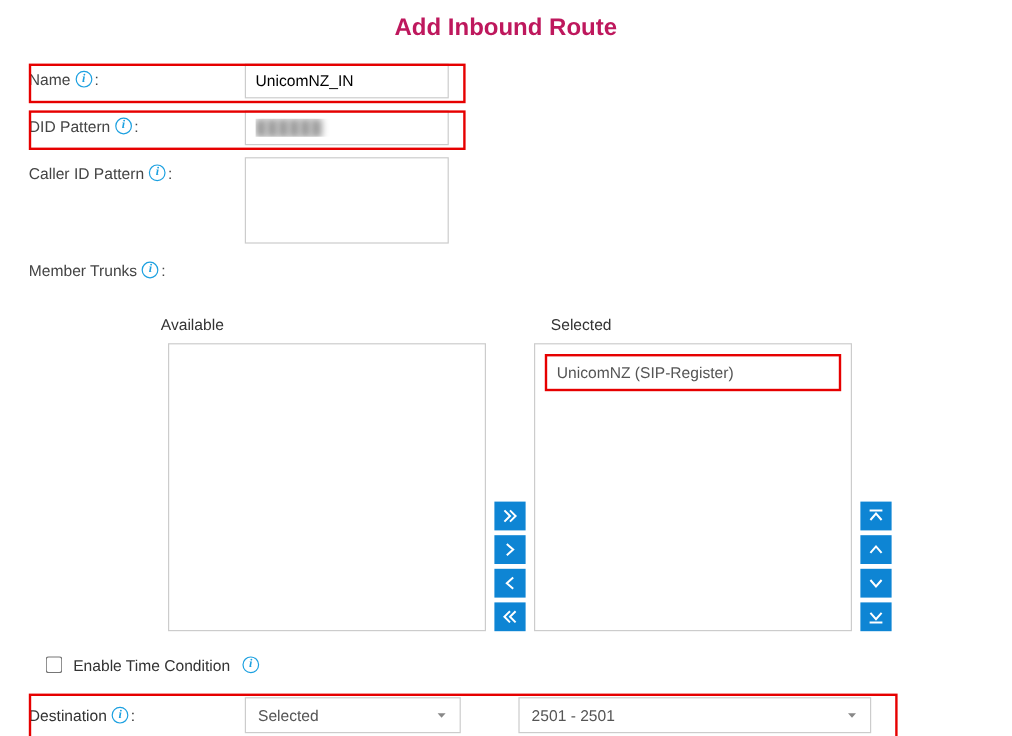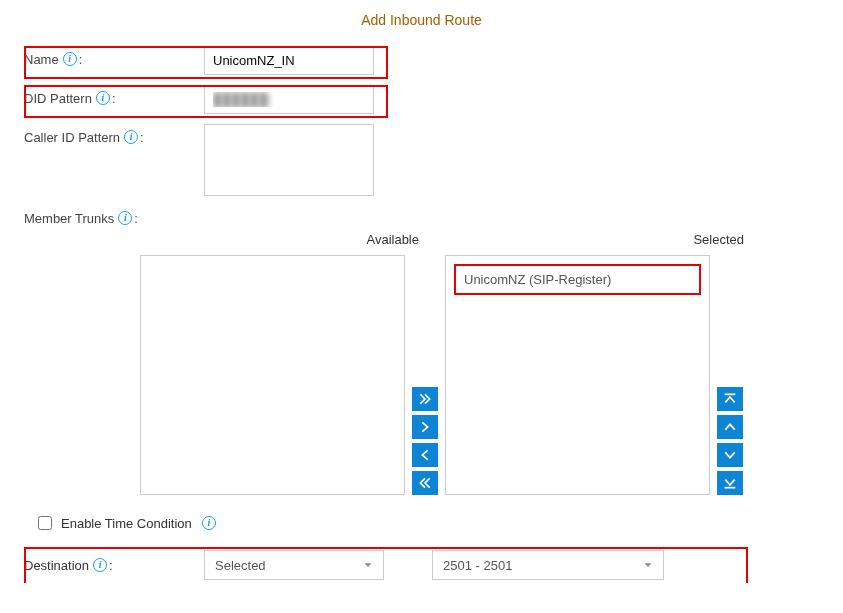--- a/index.html
+++ b/index.html
@@ -7,24 +7,24 @@
     margin: 0;
     padding: 0;
     font-family: Arial, Helvetica, sans-serif;
     font-size: 13px;
     color: #333;
     background: #fff;
     width: 843px;
   }
   .page-title {
     text-align: center;
-    font-weight: normal;
-    font-size: 14px;
+    font-weight: bold;
+    font-size: 20px;
     padding: 12px 0 18px 0;
-    color: #a16207;
+    color: #be185d;
   }
   .form-area { padding: 0 24px; }
   .row {
     display: flex;
     align-items: flex-start;
     margin-bottom: 10px;
   }
   .label-col {
     width: 180px;
     display: flex;
@@ -78,24 +78,25 @@
   }
   
   .trunks-wrap {
     margin-top: 4px;
   }
   .trunks-headers {
     display:flex;
     margin-left: 110px;
   }
   .trunks-headers > div {
-    text-align:right;
+    text-align:left;
     font-size:13px;
     color:#333;
     padding-bottom:8px;
+    margin-top:24px;
   }
   .hdr-avail { width: 285px; }
   .hdr-gap { width: 40px; }
   .hdr-sel { width: 285px; }
   .trunks-body {
     display:flex;
     align-items:flex-end;
     margin-left: 116px;
     height: 240px;
   }
@@ -172,21 +173,21 @@
     display:flex;
     align-items:center;
     justify-content:space-between;
     padding: 0 10px;
     background:#fff;
     cursor:pointer;
     color:#555;
     font-size:13px;
   }
   .dd1 { width:180px; margin-right: 48px;}
-  .dd2 { width:232px; }
+  .dd2 { width:294px; }
   .dropdown .chev { color:#888; }
   
   .listbox::-webkit-scrollbar { width:16px; }
   .listbox::-webkit-scrollbar-track { background:#f0f0f0; }
   .listbox::-webkit-scrollbar-thumb { background:#c4c4c4; }
   .listbox::-webkit-scrollbar-button:single-button {
     background:#e6e6e6; height:16px; display:block;
   }
 </style>
 </head>

